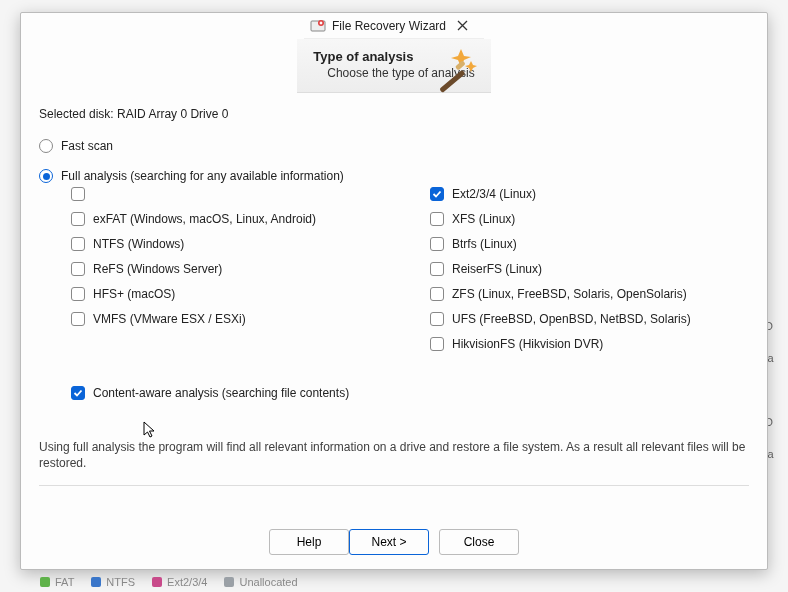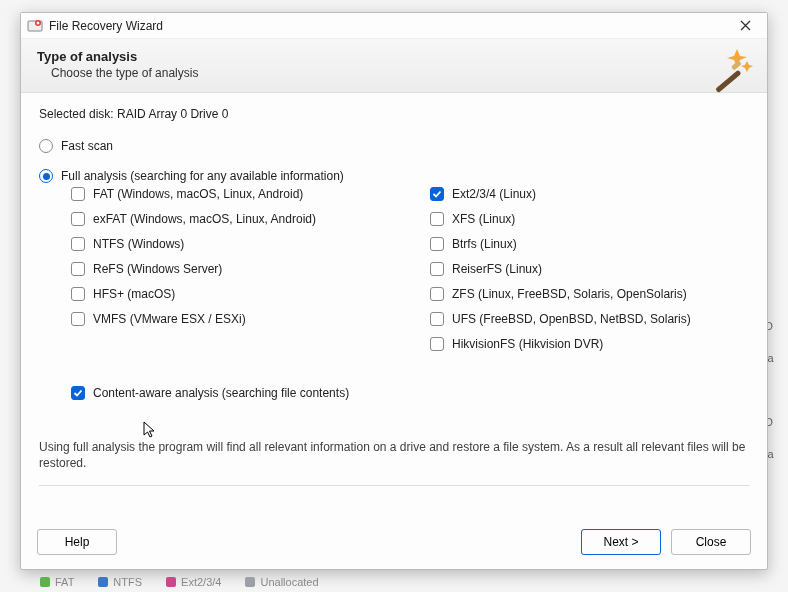--- a/index.html
+++ b/index.html
@@ -31,20 +31,21 @@
       left: 20px;
       top: 12px;
       width: 748px;
       height: 558px;
       background: #fdfdfd;
       border: 1px solid #bbb;
       border-radius: 2px;
       box-shadow: 0 4px 16px rgba(0,0,0,0.25);
       display: flex;
       flex-direction: column;
+      align-items: center;
     }
     .titlebar {
       height: 26px;
       display: flex;
       align-items: center;
       padding: 0 6px;
       background: #fdfdfd;
       border-bottom: 1px solid #eee;
     }
     .titlebar .icon {
@@ -171,21 +172,21 @@
       position: absolute;
       left: 143px;
       top: 421px;
       pointer-events: none;
     }
     .bottom-legend {
       position: absolute;
       left: 40px;
       bottom: 4px;
       display: flex;
-      gap: 24px;
+      gap: 17px;
       font-size: 11px;
       color: #888;
       align-items: center;
     }
     .bottom-legend .item { display: flex; align-items: center; gap: 5px; }
     .swatch { width: 10px; height: 10px; border-radius: 2px; }
   </style>
 </head>
 <body>
 
@@ -240,21 +241,20 @@
 
     <div class="radio-row" style="margin-bottom:4px">
       <span class="radio checked"></span>
       <span class="radio-label">Full analysis (searching for any available information)</span>
     </div>
 
     <div class="fs-grid">
       <div class="fs-col" id="fs-left">
           <div class="check-row">
             <span class="checkbox"></span>
-            <span class="check-label">FAT (Windows, macOS, Linux, Android)</span>
           </div>
           <div class="check-row">
             <span class="checkbox"></span>
             <span class="check-label">exFAT (Windows, macOS, Linux, Android)</span>
           </div>
           <div class="check-row">
             <span class="checkbox"></span>
             <span class="check-label">NTFS (Windows)</span>
           </div>
           <div class="check-row">

